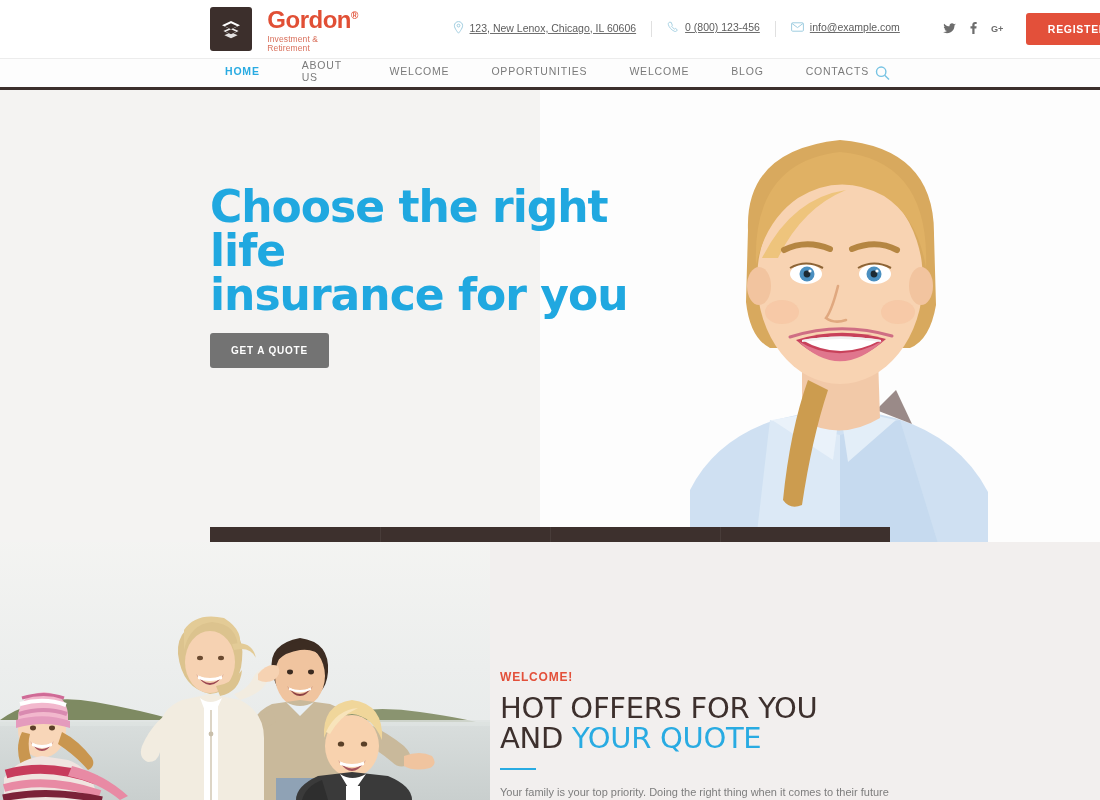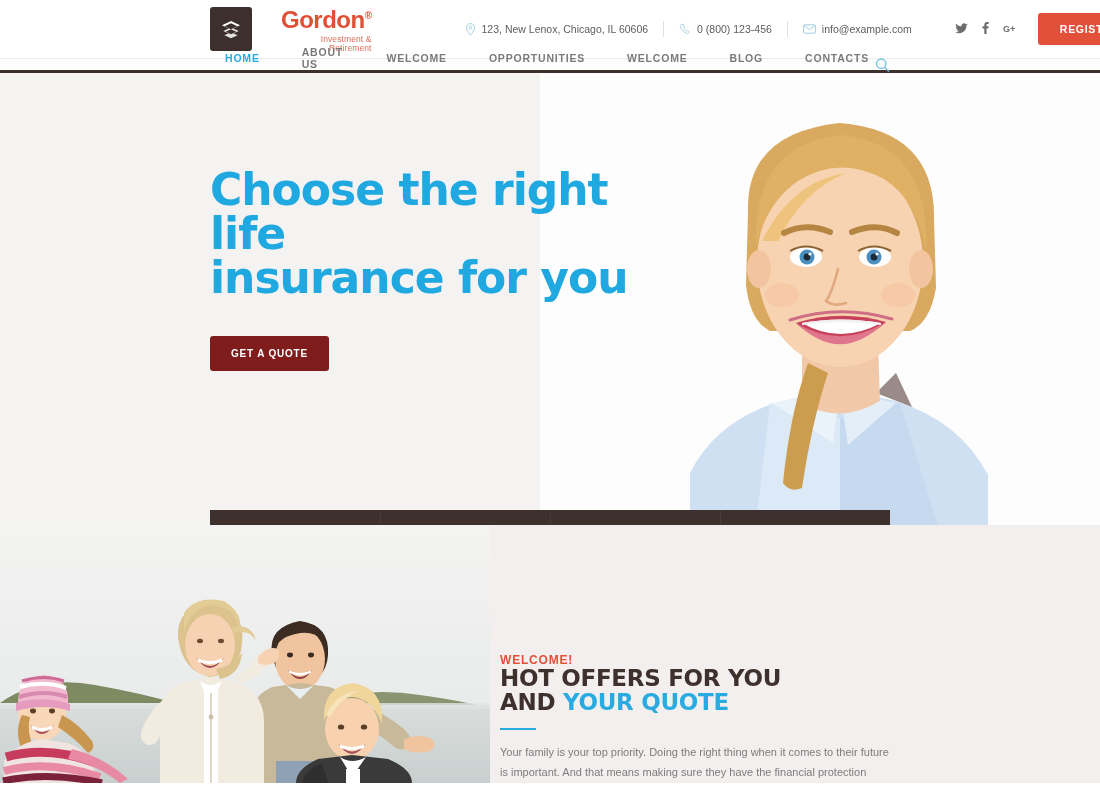--- a/index.html
+++ b/index.html
@@ -13,42 +13,43 @@
 
   
   .topbar {
     height:58px;
     background:#ffffff;
     display:flex;
     align-items:center;
     padding:0 210px;
     position:relative;
   }
-  .brand { display:flex; align-items:center; gap:27px;text-align:right; }
+  .brand { display:flex; align-items:center; gap:15px; }
   .logo-mark {
     width:44px; height:44px;
     background:#3c2f2c;
     border-radius:3px;
     display:flex; align-items:center; justify-content:center;
   }
   .brand-text { line-height:1; padding-top:2px; }
   .brand-name {
     font-size:24px; font-weight:bold; color:#e14f35;
     letter-spacing:-0.5px; position:relative; display:inline-block;
   }
   .brand-reg { font-size:10px; vertical-align:super; color:#e14f35; }
   .brand-tag {
     font-size:8.5px; color:#d9705c; font-weight:normal;
     letter-spacing:0.1px; margin-top:3px;
   }
 
   .contact-row {
-    display:flex; align-items:center;
+    display:flex; align-items:flex-start;
     margin-left:93px;
     gap:0px;
+    text-decoration:underline;
   }
   .contact-item {
     display:flex; align-items:center; gap:6px;
     font-size:10.5px; color:#5d5d5d; white-space:nowrap;
     padding:0 15px;
   }
   .contact-item:first-child { padding-left:0; }
   .divider-v { width:1px; height:16px; background:#e0e0e0; }
 
   .social {
@@ -68,37 +69,37 @@
     font-weight:bold;
     letter-spacing:0.7px;
     padding:10px 22px;
     border-radius:3px;
     cursor:pointer;
     font-family:"Liberation Sans", sans-serif;
   }
 
   
   .navbar {
-    height:15px;
+    height:32px;
     background:#fdfdfd;
     border-top:1px solid #ececec;
     border-bottom:3px solid #3c2f2c;
     display:flex;
-    align-items:flex-end;
+    align-items:flex-start;
     padding:0 210px;
     position:relative;
   }
   .nav-list { display:flex; align-items:center; gap:0; list-style:none; }
   .nav-item {
     font-size:10.5px;
     letter-spacing:0.8px;
     color:#7a7a7a;
     padding:0 21px;
     cursor:pointer;
-    font-weight:700;
+    font-weight:400;
   }
   .nav-item:first-child { padding-left:15px; }
   .nav-item.active { color:#29abe2; font-weight:bold; }
   .search-btn {
     position:absolute; right:210px; top:50%;
     transform:translateY(-50%);
     cursor:pointer; line-height:0;
   }
 
   
@@ -126,22 +127,22 @@
   .hero-title {
     font-size:44px;
     line-height:1.0;
     font-weight:bold;
     color:#20a8e0;
     letter-spacing:-1px;
     font-family:"DejaVu Sans", sans-serif;
   }
   .hero-title .l2 { display:block; margin-top:0; }
   .quote-btn {
-    margin-top:36px;
-    background:#7f1d1d;
+    margin-top:16px;
+    background:#737373;
     color:#fff;
     border:none;
     font-size:10px;
     font-weight:bold;
     letter-spacing:0.8px;
     padding:12px 21px;
     border-radius:3px;
     cursor:pointer;
     font-family:"Liberation Sans", sans-serif;
   }
@@ -187,24 +188,24 @@
     width:400px;
   }
   .welcome-kicker {
     color:#e3503a;
     font-size:12px;
     font-weight:bold;
     letter-spacing:0.8px;
     margin-top:28px;
   }
   .welcome-title {
-    margin-top:0;
-    font-size:23px;
+    margin-top:10px;
+    font-size:29px;
     line-height:1.03;
-    font-weight:bold;
+    font-weight:normal;
     color:#3d302d;
     letter-spacing:-0.3px;
     font-family:"DejaVu Sans", sans-serif;
   }
   .welcome-title .hl { color:#29abe2; }
   .welcome-rule {
     width:36px; height:2px;
     background:#29abe2;
     margin:14px 0 13px;
   }

